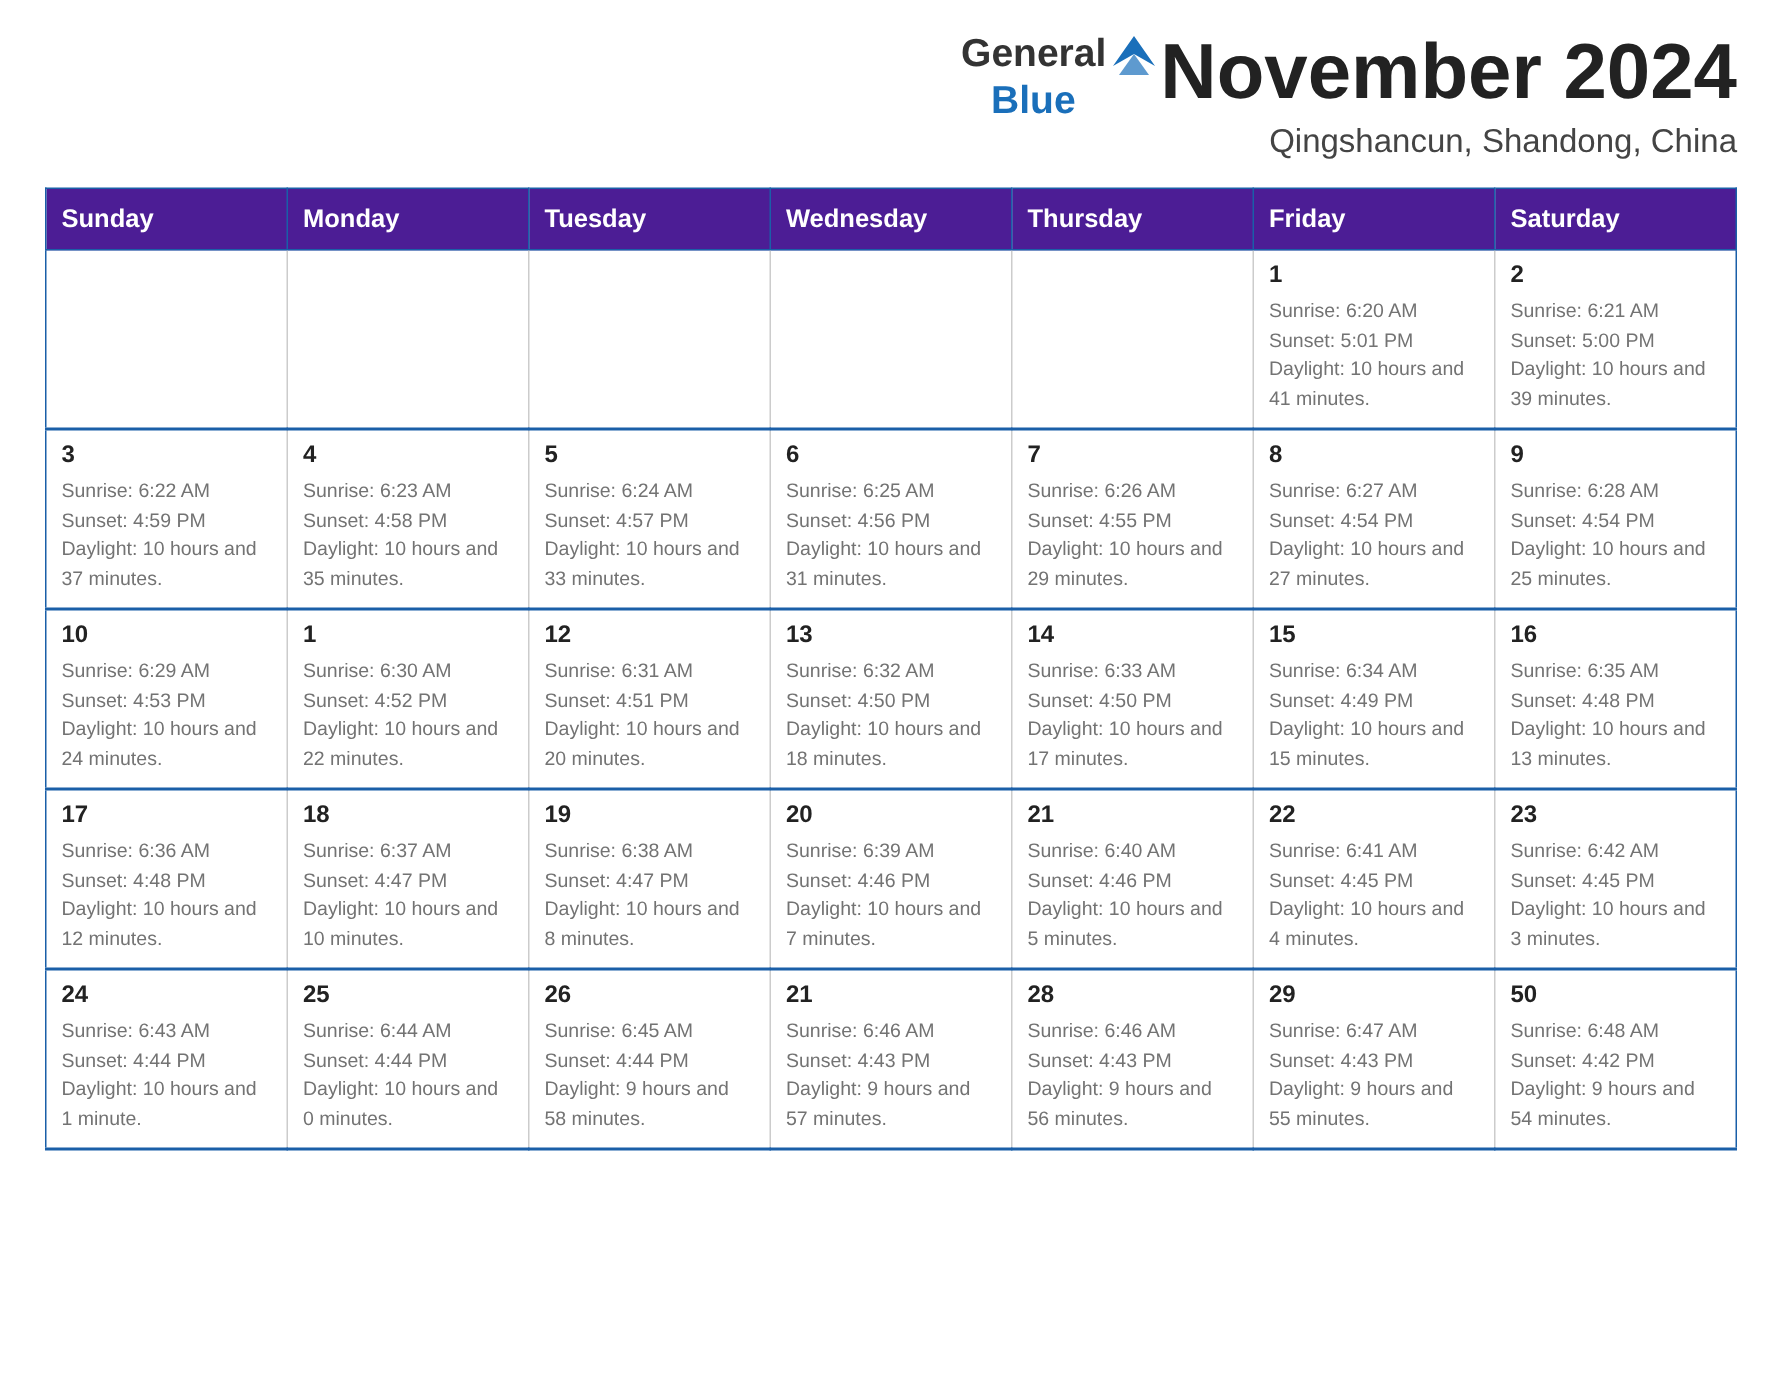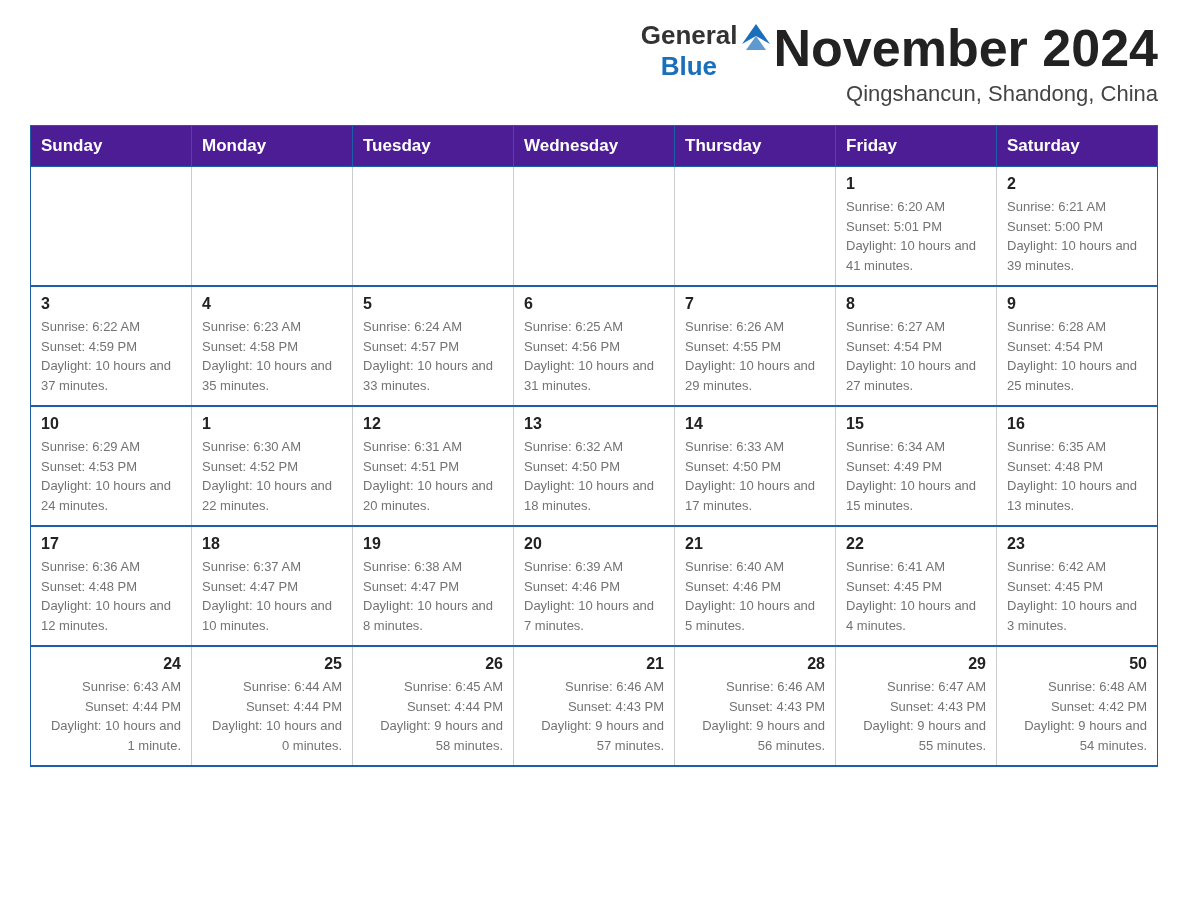--- a/index.html
+++ b/index.html
@@ -103,21 +103,20 @@
     .day-info {
       font-size: 13px;
       color: #737373;
       line-height: 1.5;
     }
     .empty-cell {
       background: #f9f9f9;
     }
     .calendar tbody tr:last-child {
       border-bottom: 2px solid #1a5fa8;
-      text-align: right;
     }
   </style>
 </head>
 <body>
 
 <div class="header">
   <div class="logo-wrapper">
     <div class="logo-row">
       <span class="logo-general">General</span>
       <svg class="logo-icon" viewBox="0 0 28 28" xmlns="http://www.w3.org/2000/svg">

